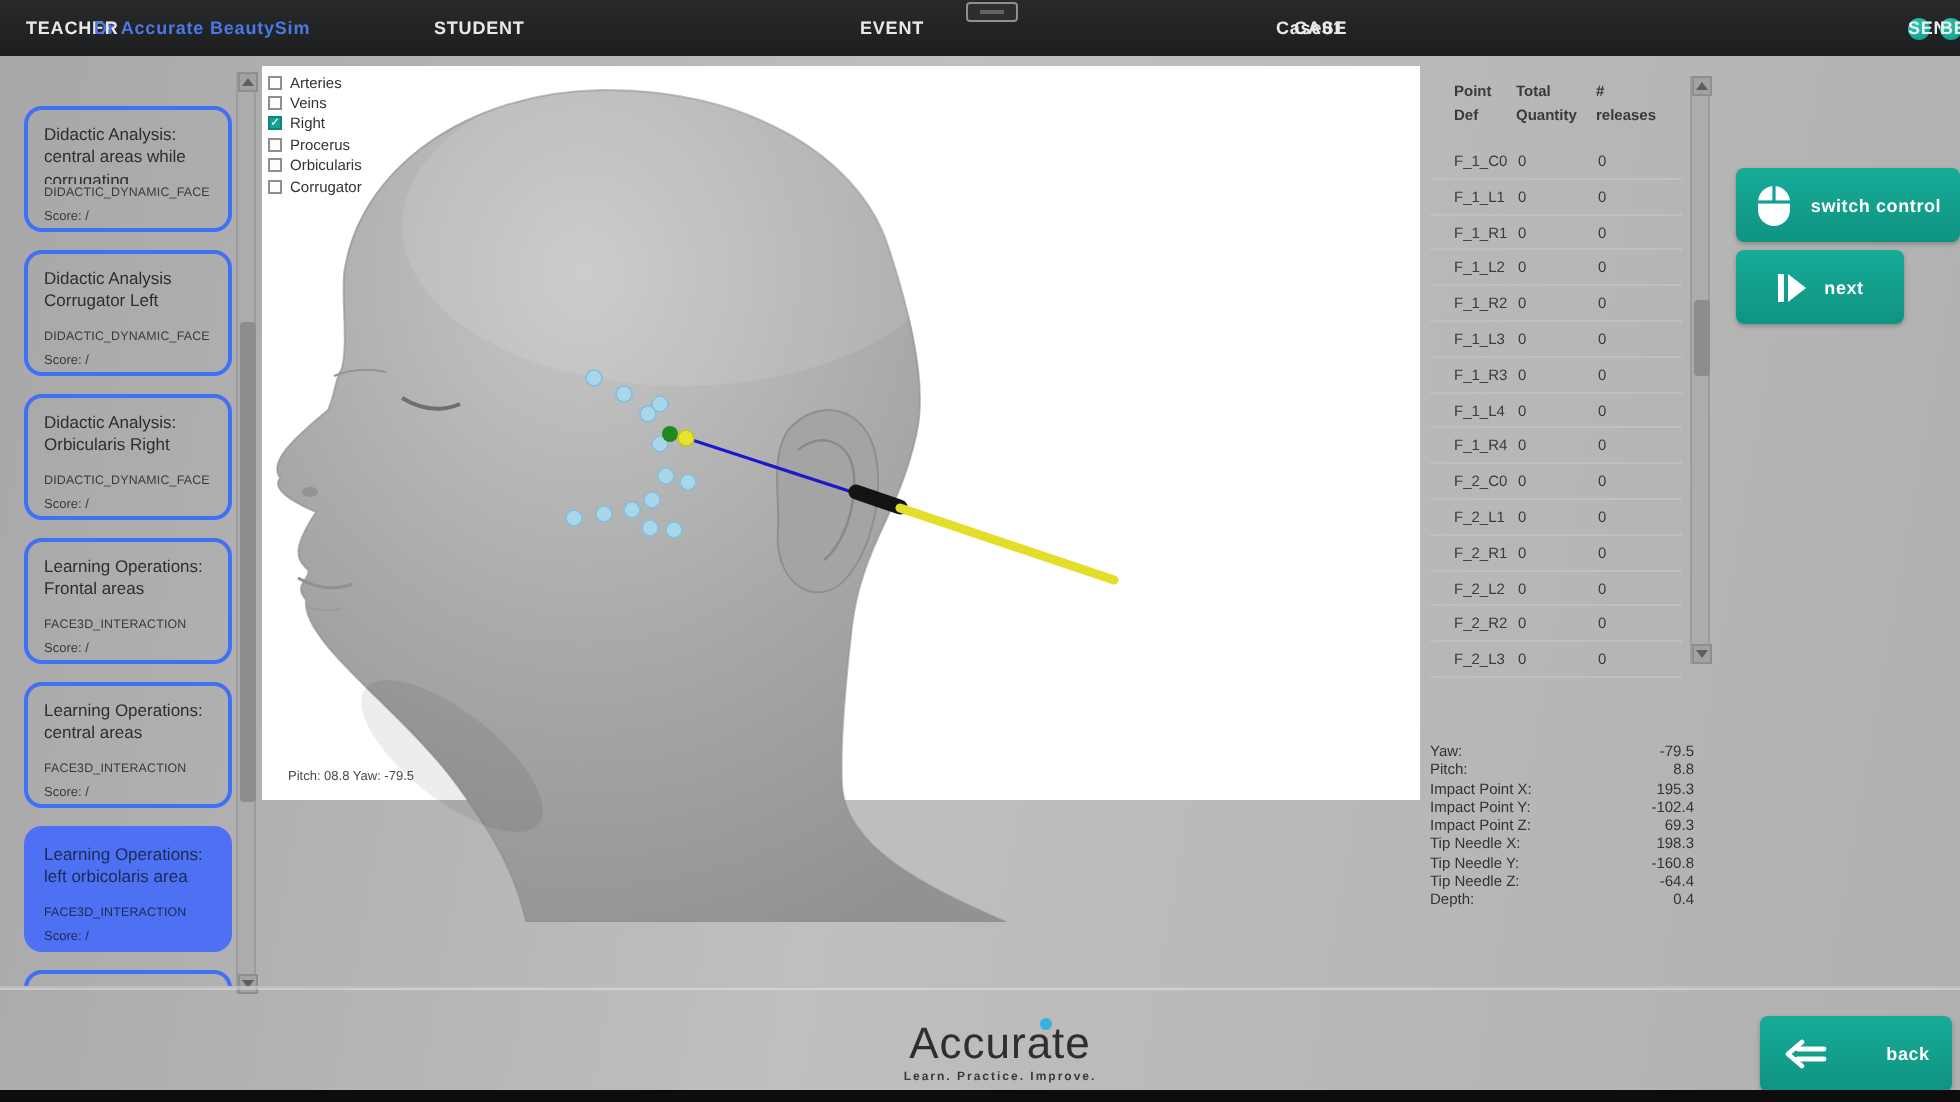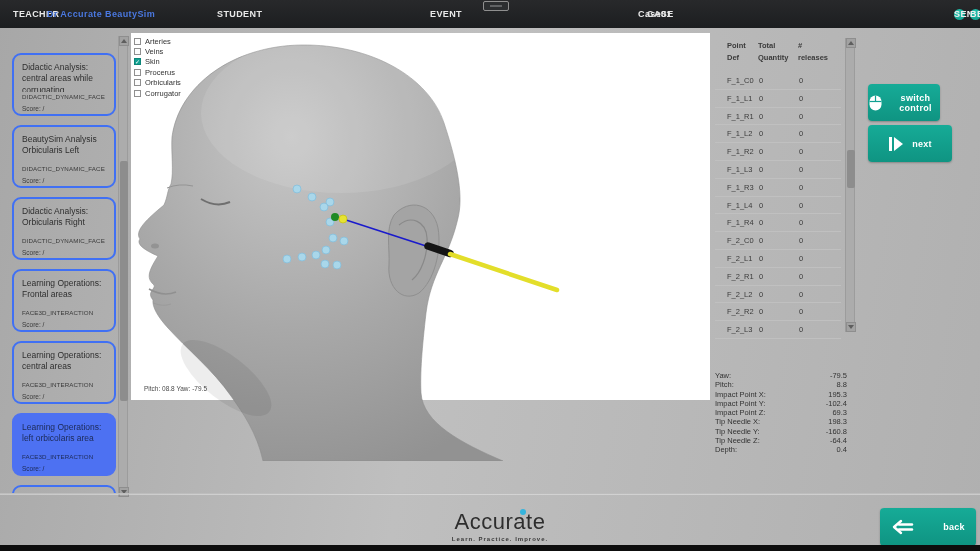--- a/index.html
+++ b/index.html
@@ -70,21 +70,21 @@
 
   
   .telemetry { position:absolute; left:715px; top:371px; width:132px; }
   .tele-row { display:flex; justify-content:space-between; height:9.3px; font-size:7.5px; color:#333; }
 
   
   .btn { position:absolute; display:flex; align-items:center; justify-content:center; gap:8px;
     background:linear-gradient(#16ab97,#0f9482); border:none; border-radius:4px; cursor:pointer;
     color:#fff; font-family:"Liberation Sans",sans-serif; font-size:9px; font-weight:bold; letter-spacing:.3px;
     box-shadow:0 1px 2px rgba(0,0,0,.25); }
-  .btn-switch { left:868px; top:84px;  width:72px; height:37px; }
+  .btn-switch { left:868px; top:84px;  width:112px; height:37px; }
   .btn-next   { left:868px; top:125px; width:84px; height:37px; }
   .btn-back   { left:880px; top:508px; width:96px; height:38px;gap:28px; }
 
   
   .footer-line { position:absolute; left:0; top:493px; width:980px; height:1px; background:#bdbdbd;
     box-shadow:0 1px 0 rgba(255,255,255,.35); }
   .logo-wrap { position:absolute; left:0; top:509px; width:980px; text-align:center;padding-left:20px; }
   .logo { position:relative; display:inline-block; font-size:22px; font-weight:500; color:#2e2e2e; letter-spacing:.5px; }
   .logo-dot { position:absolute; right:19px; top:0px; width:6px; height:6px; border-radius:50%; background:#35b4dd; }
   .tagline { font-size:6px; letter-spacing:1px; color:#3a3a3a; margin-top:1px; font-weight:bold; }
@@ -115,21 +115,21 @@
     </div>
 </div>
 
 <div class="sidebar">
     <div class="card">
       <div class="card-title">Didactic Analysis: central areas while corrugating</div>
       <div class="card-tag">DIDACTIC_DYNAMIC_FACE</div>
       <div class="card-score">Score:  /</div>
     </div>
     <div class="card">
-      <div class="card-title">BeautySim Analysis Orbicularis Left</div>
+      <div class="card-title">Didactic Analysis Corrugator Left</div>
       <div class="card-tag">DIDACTIC_DYNAMIC_FACE</div>
       <div class="card-score">Score:  /</div>
     </div>
     <div class="card">
       <div class="card-title">Didactic Analysis: Orbicularis Right</div>
       <div class="card-tag">DIDACTIC_DYNAMIC_FACE</div>
       <div class="card-score">Score:  /</div>
     </div>
     <div class="card">
       <div class="card-title">Learning Operations: Frontal areas</div>
@@ -226,21 +226,21 @@
       <div class="layer-row">
         <span class="cbox"></span>
         <span class="layer-lbl">Arteries</span>
       </div>
       <div class="layer-row">
         <span class="cbox"></span>
         <span class="layer-lbl">Veins</span>
       </div>
       <div class="layer-row">
         <span class="cbox checked">✓</span>
-        <span class="layer-lbl">Skin</span>
+        <span class="layer-lbl">Right</span>
       </div>
       <div class="layer-row">
         <span class="cbox"></span>
         <span class="layer-lbl">Procerus</span>
       </div>
       <div class="layer-row">
         <span class="cbox"></span>
         <span class="layer-lbl">Orbicularis</span>
       </div>
       <div class="layer-row">

